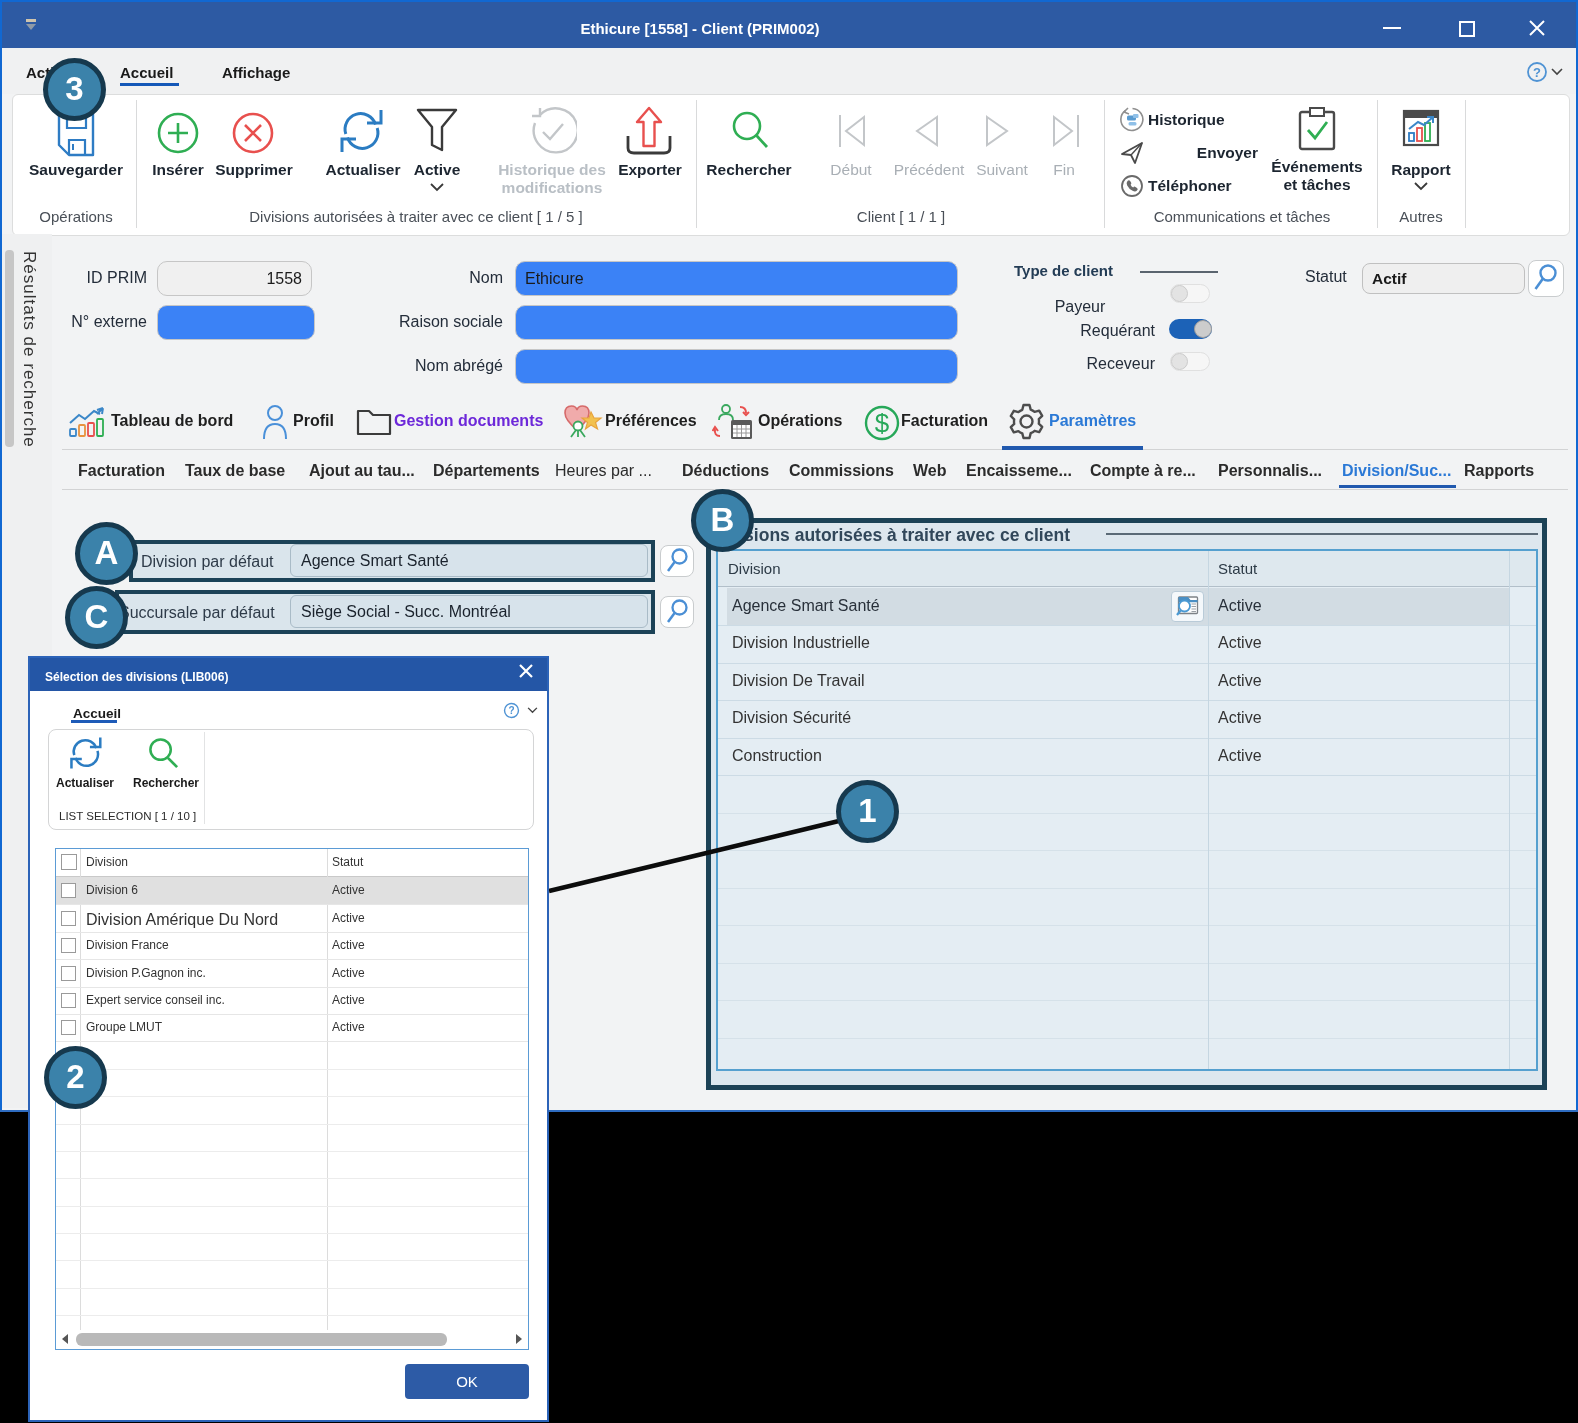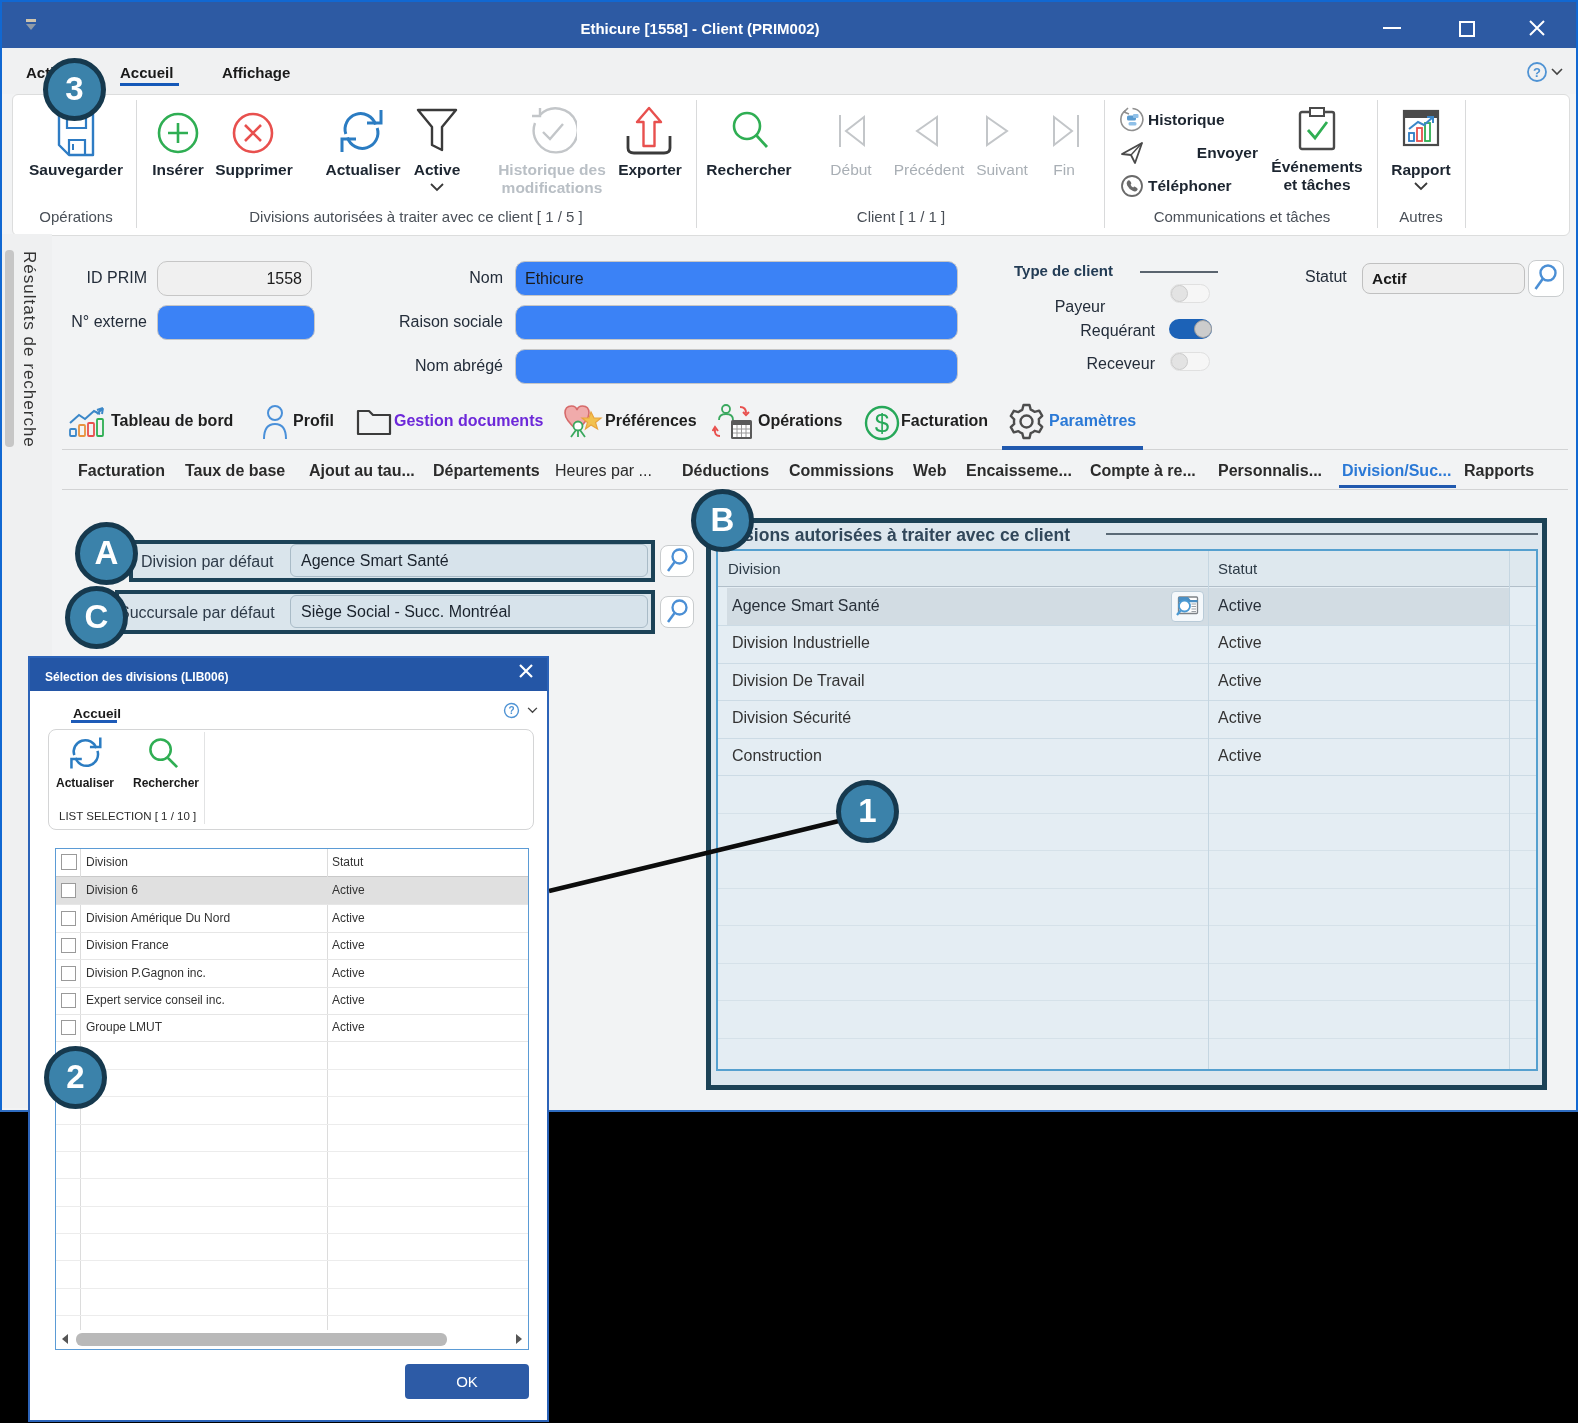--- a/index.html
+++ b/index.html
@@ -364,21 +364,21 @@
   <div class="abs" style="left:31px;top:196px;width:14px;height:14px;border:1px solid #9a9a9a;background:#fff"></div>
   <div class="abs" style="left:56px;top:197px;font-size:12px;color:#333">Division</div>
   <div class="abs" style="left:302px;top:197px;font-size:12px;color:#333">Statut</div>
   <div class="abs" style="left:50px;top:191px;width:1px;height:481px;background:#dcdcdc"></div>
   <div class="abs" style="left:297px;top:191px;width:1px;height:481px;background:#dcdcdc"></div>
   <div class="abs" style="left:26px;top:219px;width:472px;height:27px;background:#e0e0e0"></div>
   <div class="abs" style="left:31px;top:225px;width:13px;height:13px;border:1px solid #9a9a9a;background:#fff"></div>
   <div class="abs" style="left:56px;top:225px;font-size:12px;color:#333">Division 6</div>
   <div class="abs" style="left:302px;top:225px;font-size:12px;color:#333">Active</div>
   <div class="abs" style="left:31px;top:253px;width:13px;height:13px;border:1px solid #9a9a9a;background:#fff"></div>
-  <div class="abs" style="left:56px;top:253px;font-size:12px;color:#333">Division Amérique Du Nord</div>
+  <div class="abs" style="left:56px;top:253px;font-size:16px;color:#333">Division Amérique Du Nord</div>
   <div class="abs" style="left:302px;top:253px;font-size:12px;color:#333">Active</div>
   <div class="abs" style="left:31px;top:280px;width:13px;height:13px;border:1px solid #9a9a9a;background:#fff"></div>
   <div class="abs" style="left:56px;top:280px;font-size:12px;color:#333">Division France</div>
   <div class="abs" style="left:302px;top:280px;font-size:12px;color:#333">Active</div>
   <div class="abs" style="left:31px;top:308px;width:13px;height:13px;border:1px solid #9a9a9a;background:#fff"></div>
   <div class="abs" style="left:56px;top:308px;font-size:12px;color:#333">Division P.Gagnon inc.</div>
   <div class="abs" style="left:302px;top:308px;font-size:12px;color:#333">Active</div>
   <div class="abs" style="left:31px;top:335px;width:13px;height:13px;border:1px solid #9a9a9a;background:#fff"></div>
   <div class="abs" style="left:56px;top:335px;font-size:12px;color:#333">Expert service conseil inc.</div>
   <div class="abs" style="left:302px;top:335px;font-size:12px;color:#333">Active</div>

